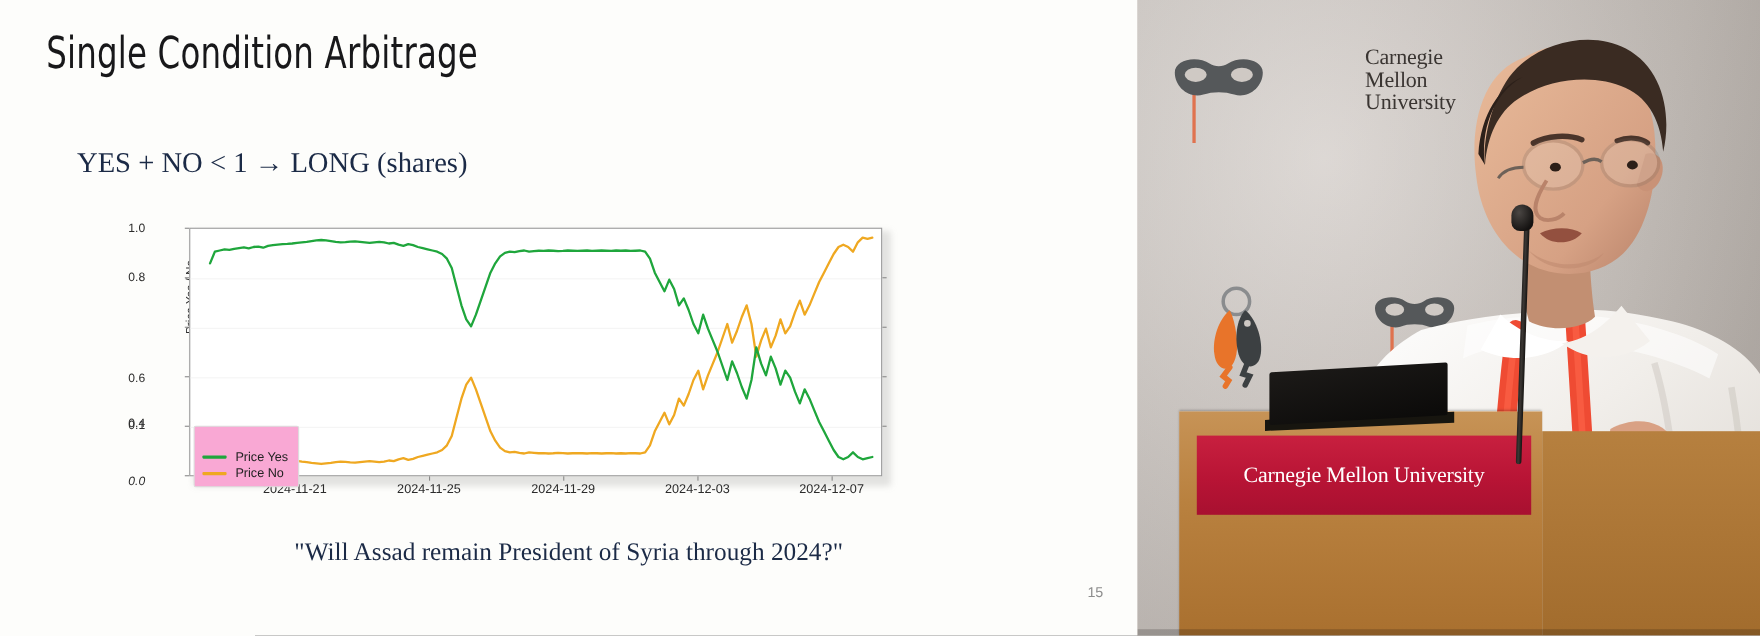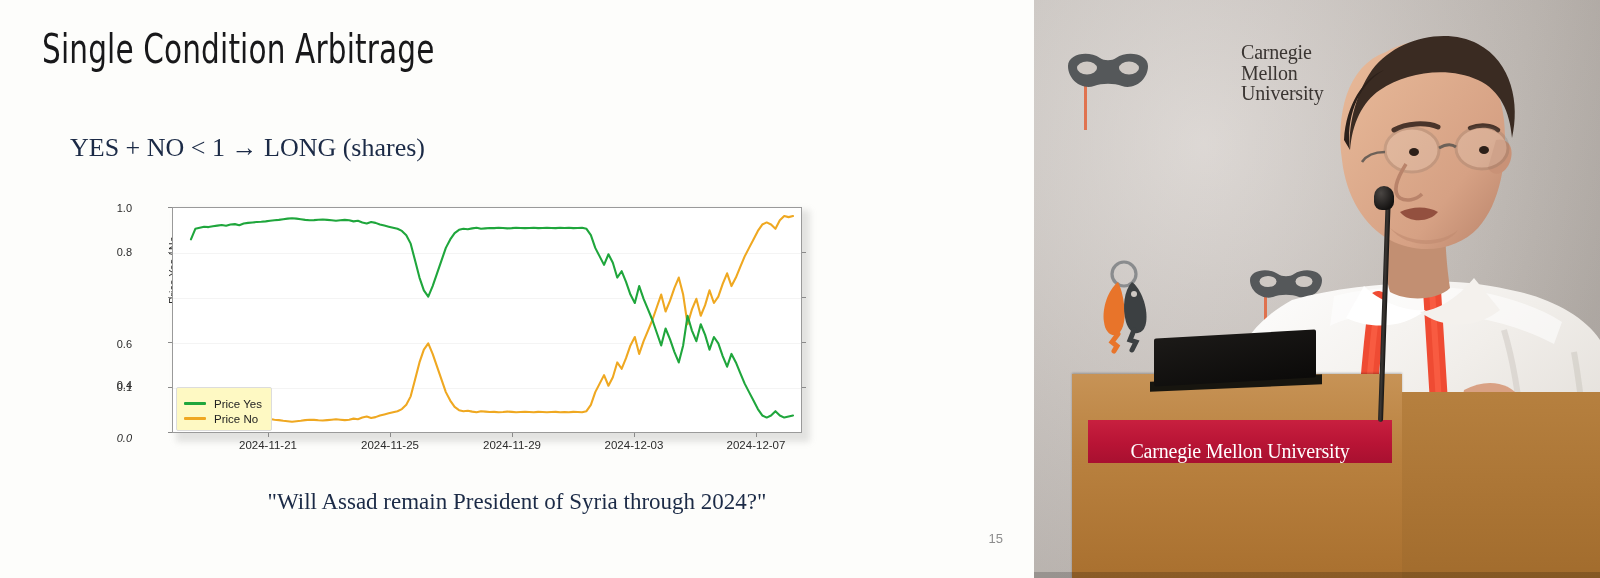--- a/index.html
+++ b/index.html
@@ -146,24 +146,24 @@
     position: absolute;
     top: 237px;
     width: 1.2px;
     height: 4px;
     background: #8a8a8a;
   }
   #legend {
     position: absolute;
     left: 56px;
     top: 191px;
-    background: #fef9c3;
+    background: #f9a8d4;
     border: 1px solid #dcdcdc;
     border-radius: 2px;
-    padding: 8px 9px 4px 7px;
+    padding: 20px 9px 4px 7px;
     z-index: 6;
   }
   .legend-row {
     display: flex;
     align-items: center;
     height: 15px;
   }
   .legend-swatch {
     width: 22px;
     height: 2.4px;
@@ -240,27 +240,26 @@
     top: 392px;
     width: 198px;
     height: 186px;
     background: linear-gradient(180deg, #b6803f 0%, #a26c2d 100%);
   }
   #podium-banner {
     position: absolute;
     left: 54px;
     top: 396px;
     width: 304px;
-    height: 43px;
+    height: 72px;
     background: linear-gradient(180deg, #c8203f 0%, #b81435 55%, #a81030 100%);
     display: flex;
-    align-items: flex-end;
+    align-items: center;
     justify-content: center;
     overflow: hidden;
-    margin-top: 24px;
   }
   #podium-banner-text {
     font-family: "Liberation Serif", "DejaVu Serif", serif;
     font-size: 20px;
     color: #ffffff;
     white-space: nowrap;
     letter-spacing: -0.2px;
     filter: blur(0.3px);
   }
   #laptop {

